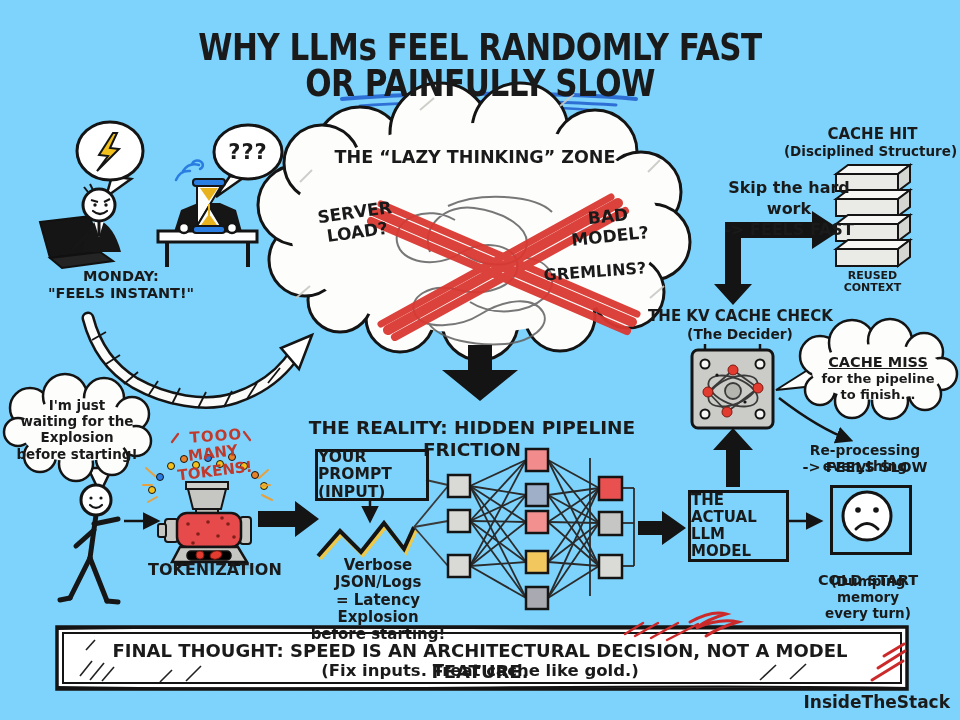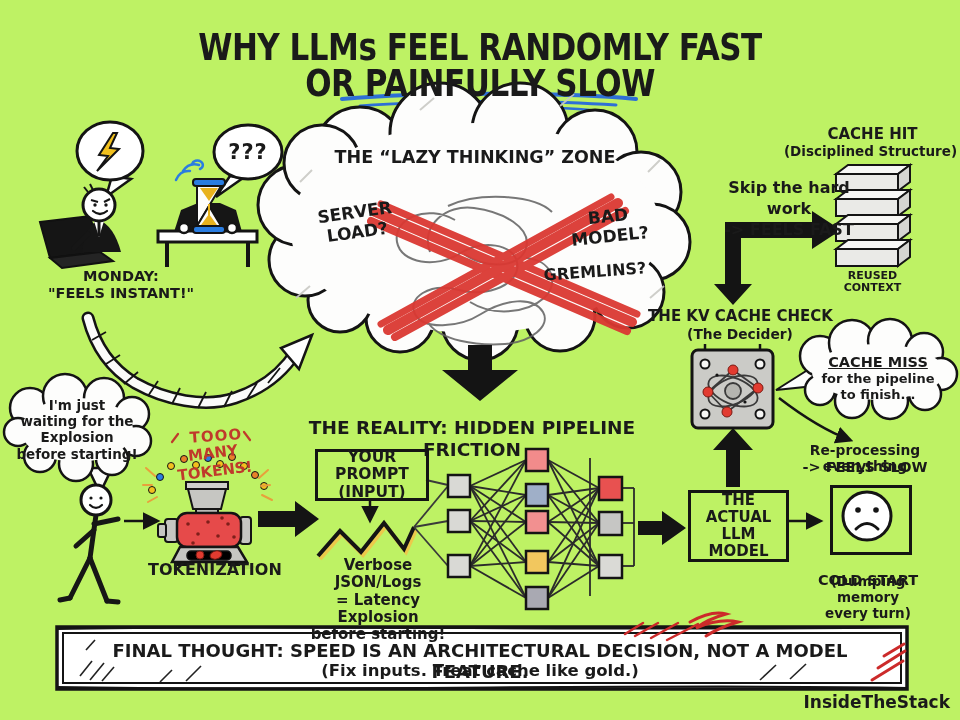--- a/index.html
+++ b/index.html
@@ -1,21 +1,21 @@
 <!DOCTYPE html>
 <html><head>
 <meta charset="utf-8">
 <style>
   html,body{margin:0;padding:0;background:#e9e9e9;}
-  #canvas{position:relative;width:960px;height:720px;background:#bef264;overflow:hidden;
+  #canvas{position:relative;width:960px;height:720px;background:#7dd3fc;overflow:hidden;
           font-family:"DejaVu Sans",sans-serif;color:#1a1a1a;}
   #art{position:absolute;left:0;top:0;z-index:1;}
   .t{position:absolute;z-index:2;white-space:pre-line;text-align:center;line-height:1.18;}
   .box{position:absolute;z-index:2;border:3px solid #141414;display:flex;align-items:center;
-       justify-content:center;text-align:center;white-space:pre-line;background:transparent;}
+       justify-content:center;text-align:left;white-space:pre-line;background:transparent;}
   .red{color:#c0392b;}
 </style>
 </head>
 <body>
 
 <div id="canvas">
 
 <svg id="art" width="960" height="720" viewBox="0 0 960 720">
   <defs>
     <marker id="ah" viewBox="0 0 10 10" refX="8" refY="5" markerWidth="7" markerHeight="7" orient="auto-start-reverse">

